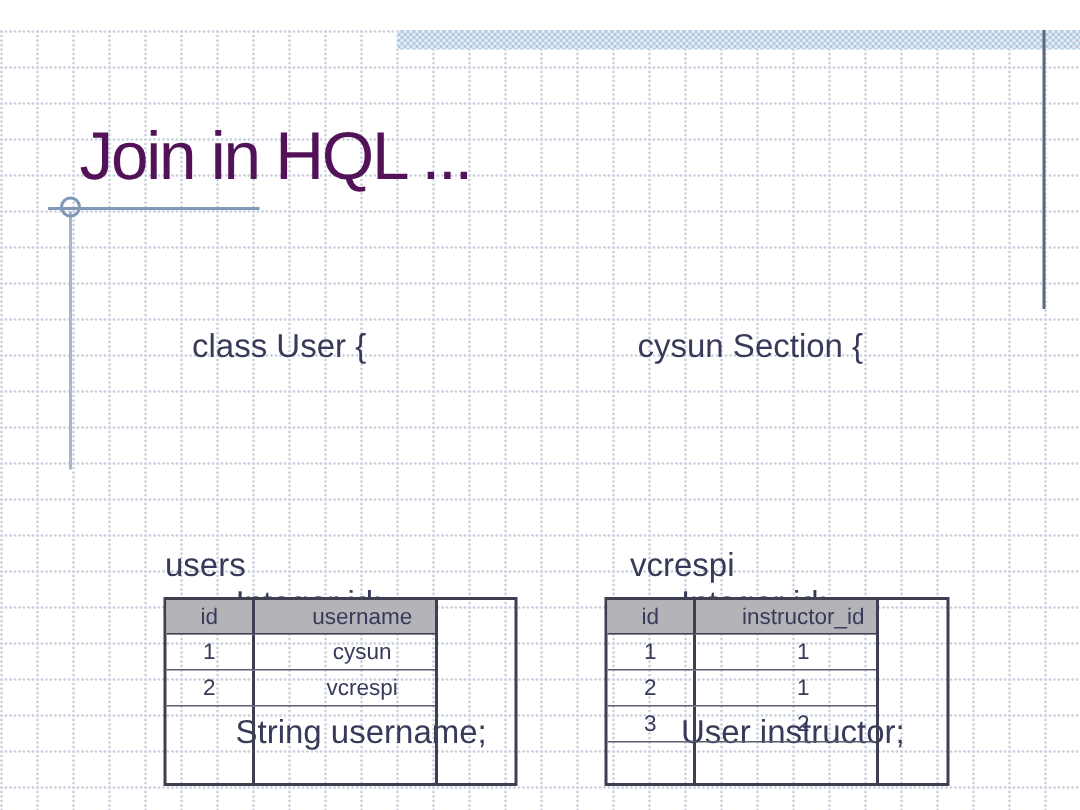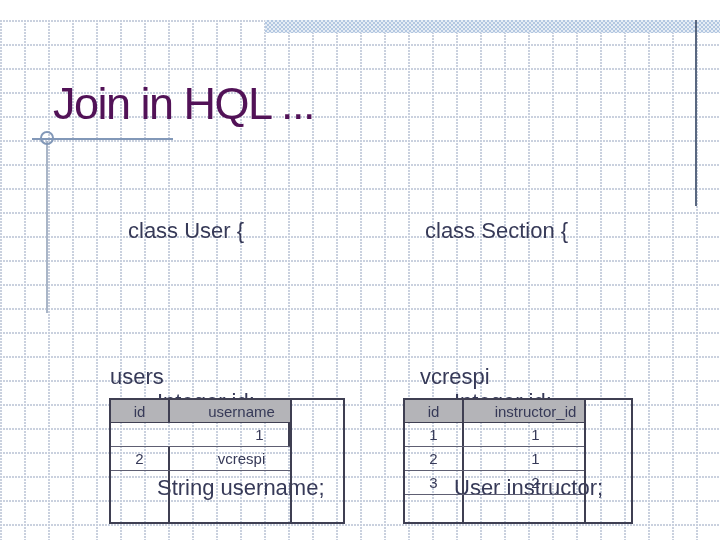--- a/index.html
+++ b/index.html
@@ -66,37 +66,38 @@
   <div class="code code-left">
     <div class="cl">class User {</div>
     <div class="cl"></div>
     <div class="cl ind">Integer id;</div>
     <div class="cl ind">String username;</div>
     <div class="cl ind">...</div>
     
   </div>
 
   <div class="code code-right">
-    <div class="cl">class Section {</div>
+    <div class="cl">cysun Section {</div>
     <div class="cl"></div>
     <div class="cl ind">Integer id;</div>
     <div class="cl ind">User instructor;</div>
     <div class="cl ind">...</div>
     
   </div>
 
   <div class="tbl-title users-title">users</div>
   <div class="tbl users-tbl">
     <div class="tbl-main">
       <div class="tr head">
         <div class="td c1">id</div>
         <div class="td c2">username</div>
       </div>
       <div class="tr">
         <div class="td c1">1</div>
+        <div class="td c2">cysun</div>
       </div>
       <div class="tr">
         <div class="td c1">2</div>
         <div class="td c2">vcrespi</div>
       </div>
       <div class="tr filler">
         <div class="td c1"></div>
         <div class="td c2"></div>
       </div>
     </div>

